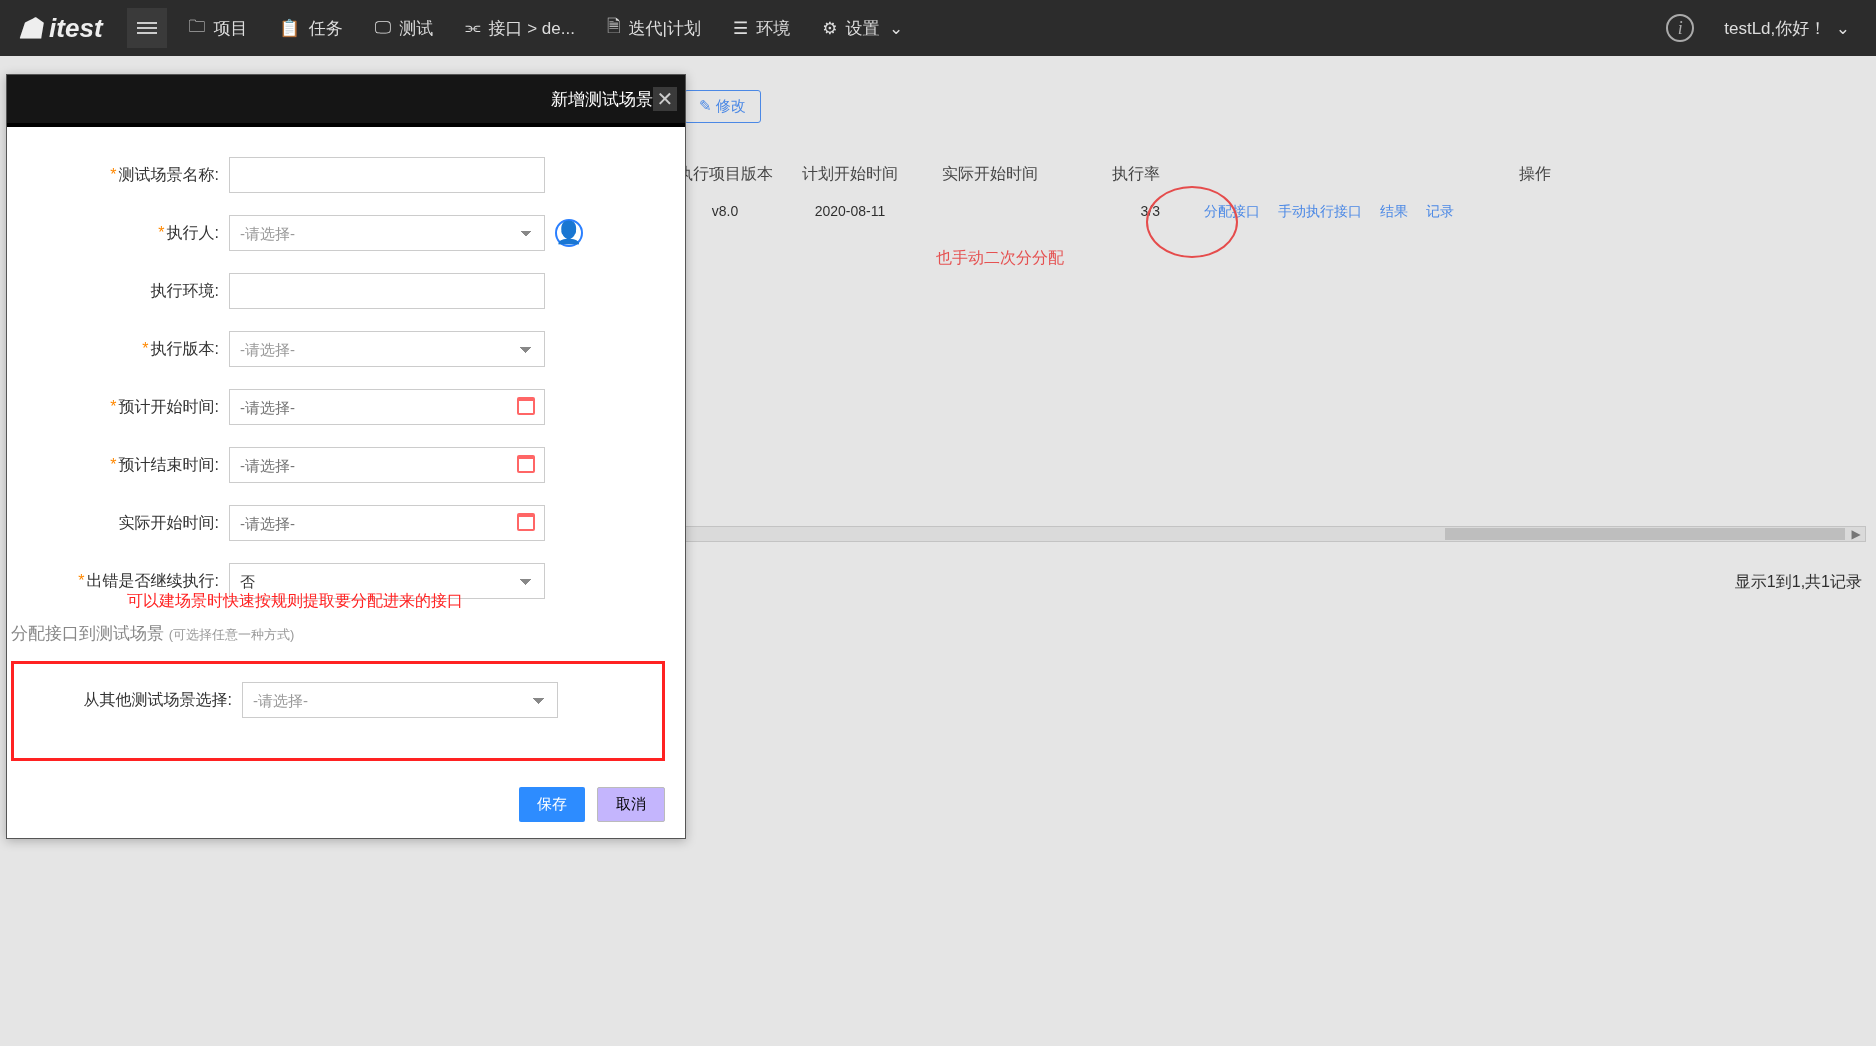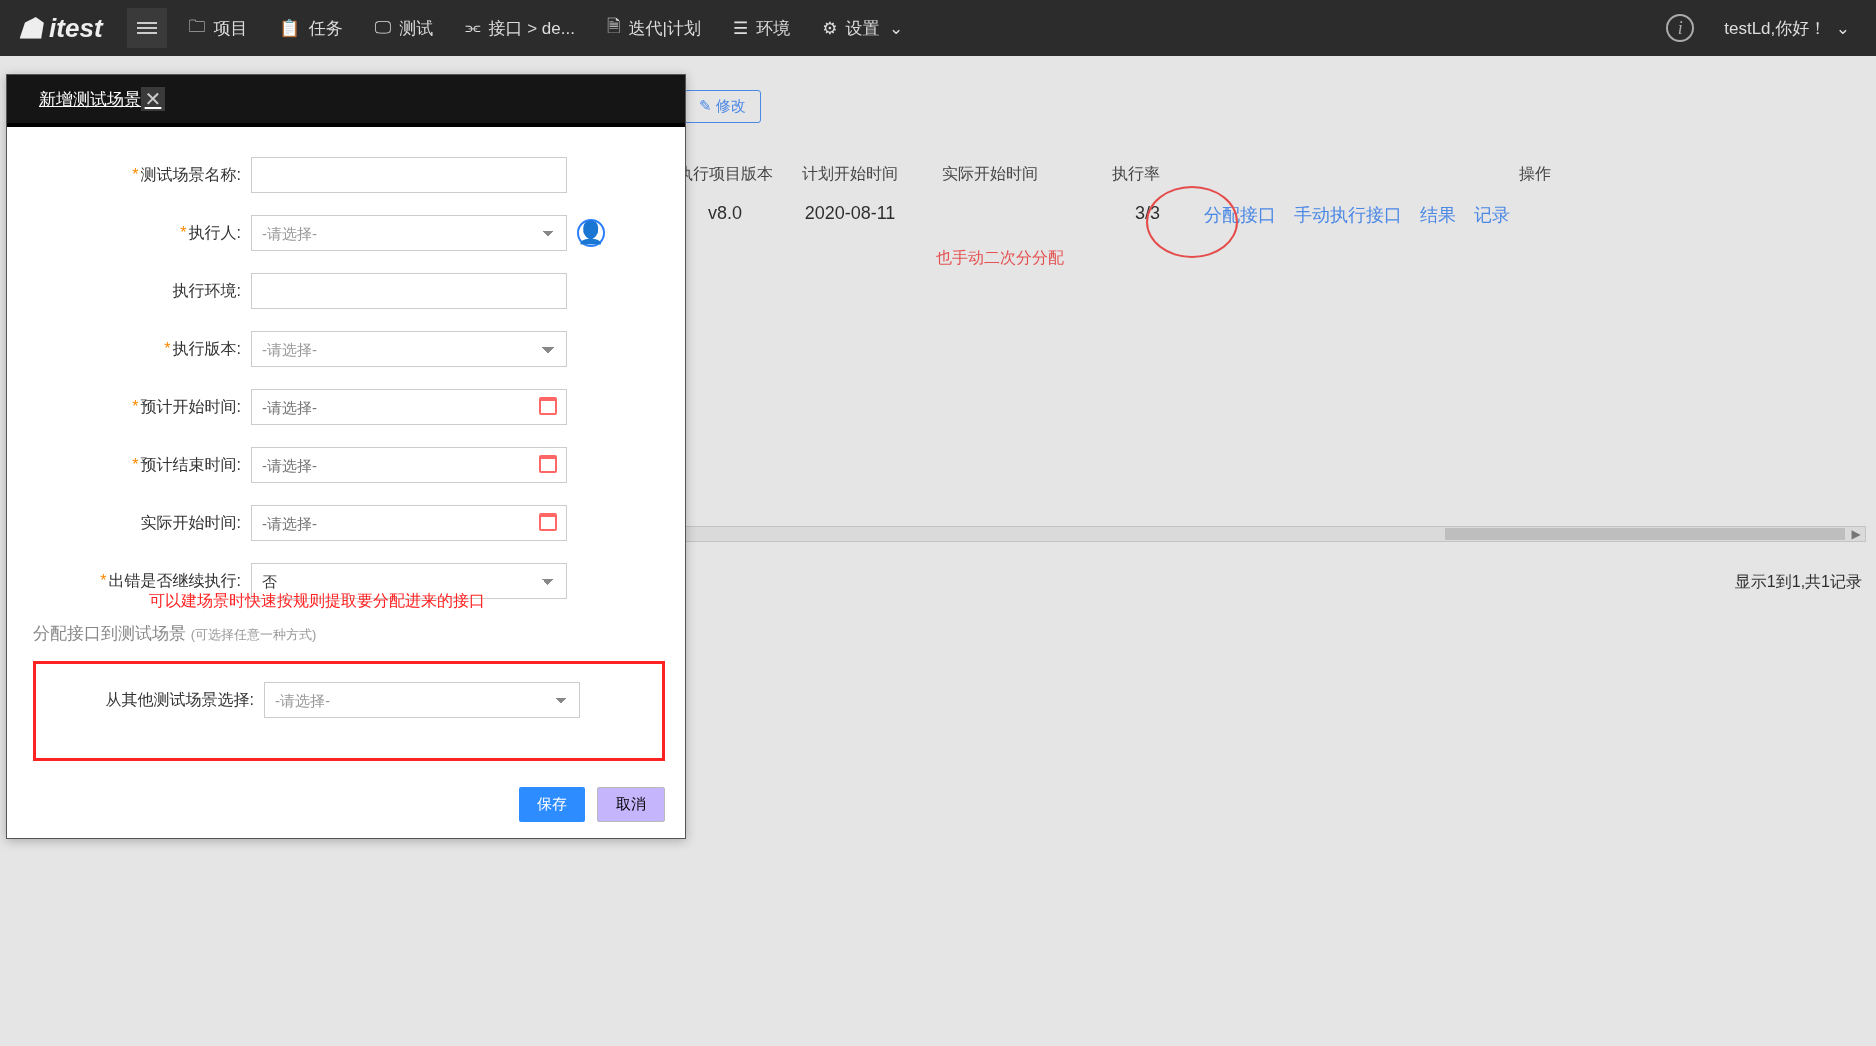--- a/index.html
+++ b/index.html
@@ -17,39 +17,39 @@
 .info-icon { width: 28px; height: 28px; border: 2px solid #aaa; border-radius: 50%; display: flex; align-items: center; justify-content: center; font-style: italic; font-family: serif; font-size: 18px; color: #aaa; margin: 0 18px; }
 
 
 .backdrop { position: absolute; left: 0; top: 56px; right: 0; bottom: 0; background: rgba(160,160,160,0.28); }
 
 
 .page-body { position: absolute; left: 0; right: 0; top: 56px; padding: 24px 12px 12px 12px; }
 .modify-btn { position: absolute; left: 684px; top: 34px; border: 1px solid #2a7fff; color: #2a7fff; background: #fff; padding: 6px 14px; font-size: 15px; border-radius: 3px; cursor: pointer; }
 .data-table { position: absolute; left: 670px; top: 100px; right: 10px; }
 .tbl-head { display: flex; color: #222; font-size: 16px; padding: 8px 0; }
-.tbl-row { display: flex; padding: 10px 0; font-size: 18px; }
+.tbl-row { display: flex; padding: 10px 0; font-size: 14px; }
 .col-ver { width: 110px; text-align: center; }
 .col-plan { width: 140px; text-align: center; }
 .col-act { width: 140px; text-align: center; }
 .col-rate { width: 120px; text-align: right; padding-right: 20px; }
 .col-ops { flex: 1; display: flex; gap: 18px; padding-left: 24px; }
 .link { color: #2a7fff; cursor: pointer; }
 .circle-red { position: absolute; width: 92px; height: 72px; border: 2px solid #ff2b2b; border-radius: 50%; }
 .red-text { color: #ff3333; font-size: 16px; position: absolute; }
 .scrollbar-bottom { position: absolute; left: 10px; right: 10px; top: 470px; height: 16px; background: #f0f0f0; border: 1px solid #d0d0d0; }
 .scrollbar-bottom .thumb { position: absolute; right: 20px; top: 1px; width: 400px; height: 12px; background: #c9c9c9; }
 .scrollbar-arrow { position: absolute; right: 2px; top: 0; width: 14px; text-align: center; color: #666; font-size: 12px; line-height: 14px; }
 .record-count { position: absolute; right: 14px; top: 516px; font-size: 16px; }
 
 
 .modal { position: absolute; left: 6px; top: 74px; width: 680px; background: #fff; border: 1px solid #555; box-shadow: 0 2px 10px rgba(0,0,0,0.25); }
-.modal-header { background: #151515; color: #fff; padding: 12px 32px; font-size: 17px; display: flex; justify-content: flex-start; align-items: center; border-bottom: 4px solid #000; text-decoration: underline; }
+.modal-header { background: #151515; color: #fff; padding: 12px 8px; font-size: 17px; display: flex; justify-content: flex-end; align-items: center; border-bottom: 4px solid #000; }
 .modal-close { color: #ccc; font-size: 20px; cursor: pointer; background: #3a3a3a; width: 24px; height: 24px; display: flex; align-items: center; justify-content: center; }
-.modal-body { padding: 30px 20px 20px 26px; }
+.modal-body { padding: 30px 20px 20px 4px; }
 .form-row { display: flex; align-items: center; margin-bottom: 22px; }
 .form-label { width: 218px; text-align: right; padding-right: 10px; font-size: 16px; color: #333; }
 .req { color: #ff8800; margin-right: 2px; }
 .form-input, .form-select { width: 316px; height: 36px; border: 1px solid #ccc; padding: 0 10px; font-size: 15px; background: #fff; }
 .form-select { appearance: none; background-image: linear-gradient(45deg, transparent 50%, #888 50%), linear-gradient(135deg, #888 50%, transparent 50%); background-position: calc(100% - 18px) 15px, calc(100% - 12px) 15px; background-size: 6px 6px; background-repeat: no-repeat; color: #999; }
 .search-user { margin-left: 10px; color: #2a7fff; font-size: 22px; border: 2px solid #2a7fff; border-radius: 50%; width: 28px; height: 28px; display: flex; align-items: center; justify-content: center; cursor: pointer; }
 .date-wrap { position: relative; width: 316px; }
 .date-wrap .cal-icon { position: absolute; right: 10px; top: 8px; width: 18px; height: 18px; background: #ff6666; border-radius: 2px; }
 .date-wrap .cal-icon::before { content: ""; position: absolute; top: 4px; left: 2px; right: 2px; height: 12px; background: #fff; }
 .section-title { font-size: 17px; color: #888; margin: 8px 0 16px 0; }

